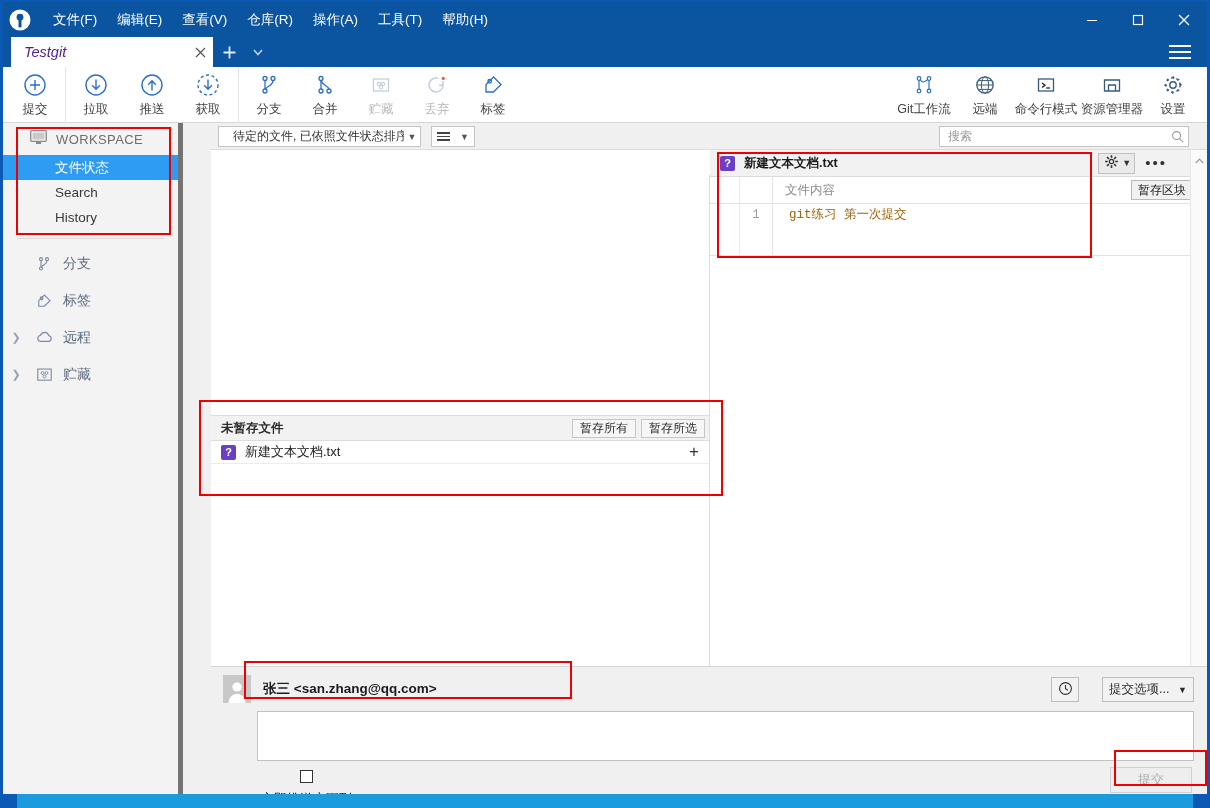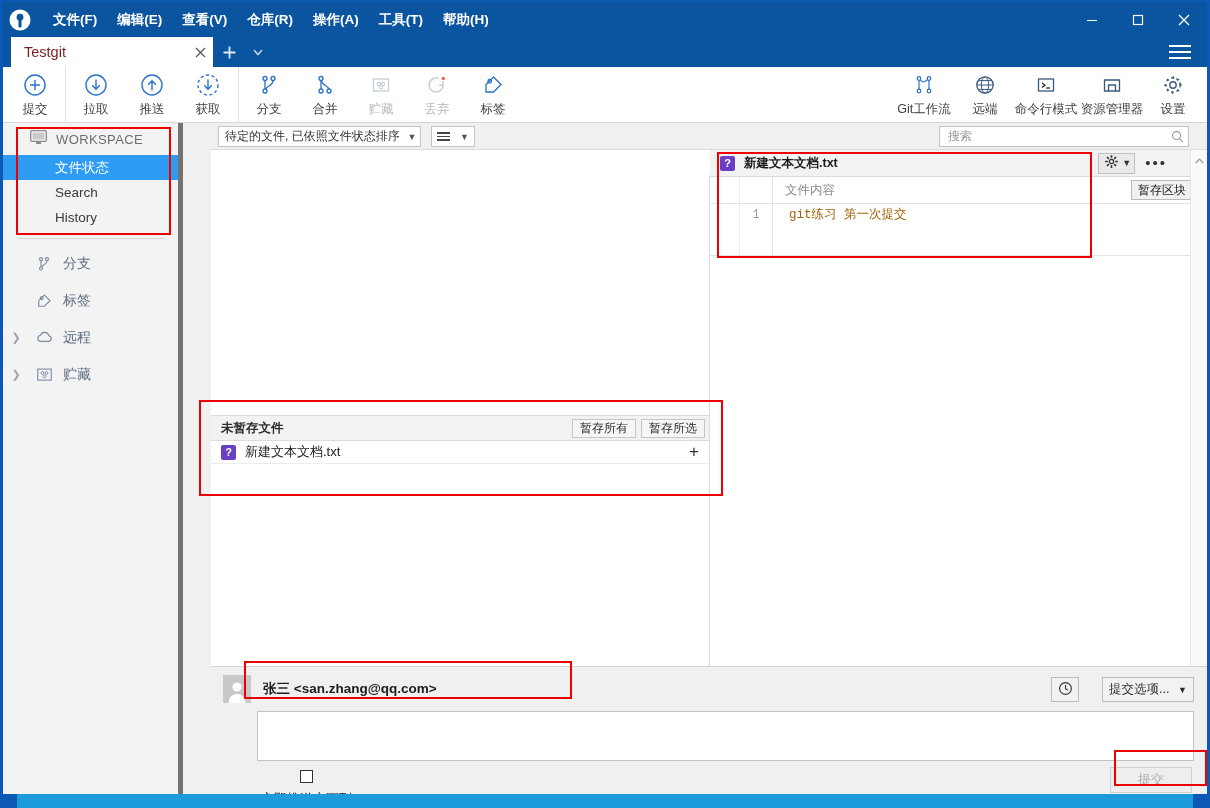--- a/index.html
+++ b/index.html
@@ -16,21 +16,21 @@
     background: #f0f0f0;
     border-left: 3px solid #0c59b5;
     border-right: 3px solid #0c59b5;
     border-top: 2px solid #0c59b5;
   }
 
   
   .titlebar {
     position: absolute; left: 0; top: 0; right: 0; height: 35px;
     background: #0b549f;
-    display: flex; align-items: center; font-weight: bold;
+    display: flex; align-items: center;
   }
   .app-logo {
     width: 34px; height: 35px;
     display: flex; align-items: center; justify-content: center;
   }
   .app-logo svg { display:block; }
   .menubar { display: flex; align-items: center; height: 35px; margin-left: 6px; }
   .menu-item {
     color: #ffffff; font-size: 13.5px;
     padding: 4px 10px; line-height: 18px;
@@ -53,21 +53,21 @@
     background: #0b549f;
   }
   .tab {
     position: absolute; left: 8px; top: 0;
     width: 202px; height: 30px;
     background: #ffffff;
     display: flex; align-items: center;
   }
   .tab-label {
     flex: 1; padding-left: 13px;
-    font-size: 14.5px; color: #7f1d1d; white-space: nowrap;
+    font-size: 14.5px; color: #4c1d95; white-space: nowrap; font-style: italic;
   }
   .tab-close {
     width: 26px; height: 30px;
     display: flex; align-items: center; justify-content: center;
     color: #555;
   }
   .tab-new {
     position: absolute; left: 214px; top: 4px;
     width: 24px; height: 22px;
     display: flex; align-items: center; justify-content: center;
@@ -144,21 +144,21 @@
     background: #f0f0f0;
     border-bottom: 1px solid #dcdcdc;
   }
   .combo {
     position: absolute; left: 7px; top: 3px;
     height: 21px; width: 203px;
     background: #fff; border: 1px solid #c4c4c4;
     display: flex; align-items: center;
     font-size: 12px; color: #333;
   }
-  .combo .ctext { flex:1; padding-left: 6px; white-space: nowrap; overflow: hidden; }
+  .combo .ctext { flex:1; padding-left: 14px; white-space: nowrap; overflow: hidden; }
   .combo .carrow { width: 16px; text-align: center; color: #555; font-size: 9px; }
   .combo2 {
     position: absolute; left: 220px; top: 3px;
     height: 21px; width: 44px;
     background: #fff; border: 1px solid #c4c4c4;
     display: flex; align-items: center; justify-content: space-around;
   }
   .combo2 .lines { display:flex; flex-direction:column; gap:2px; width: 13px; }
   .combo2 .lines i { height:1.6px; background:#444; display:block; }
   .searchbox {

